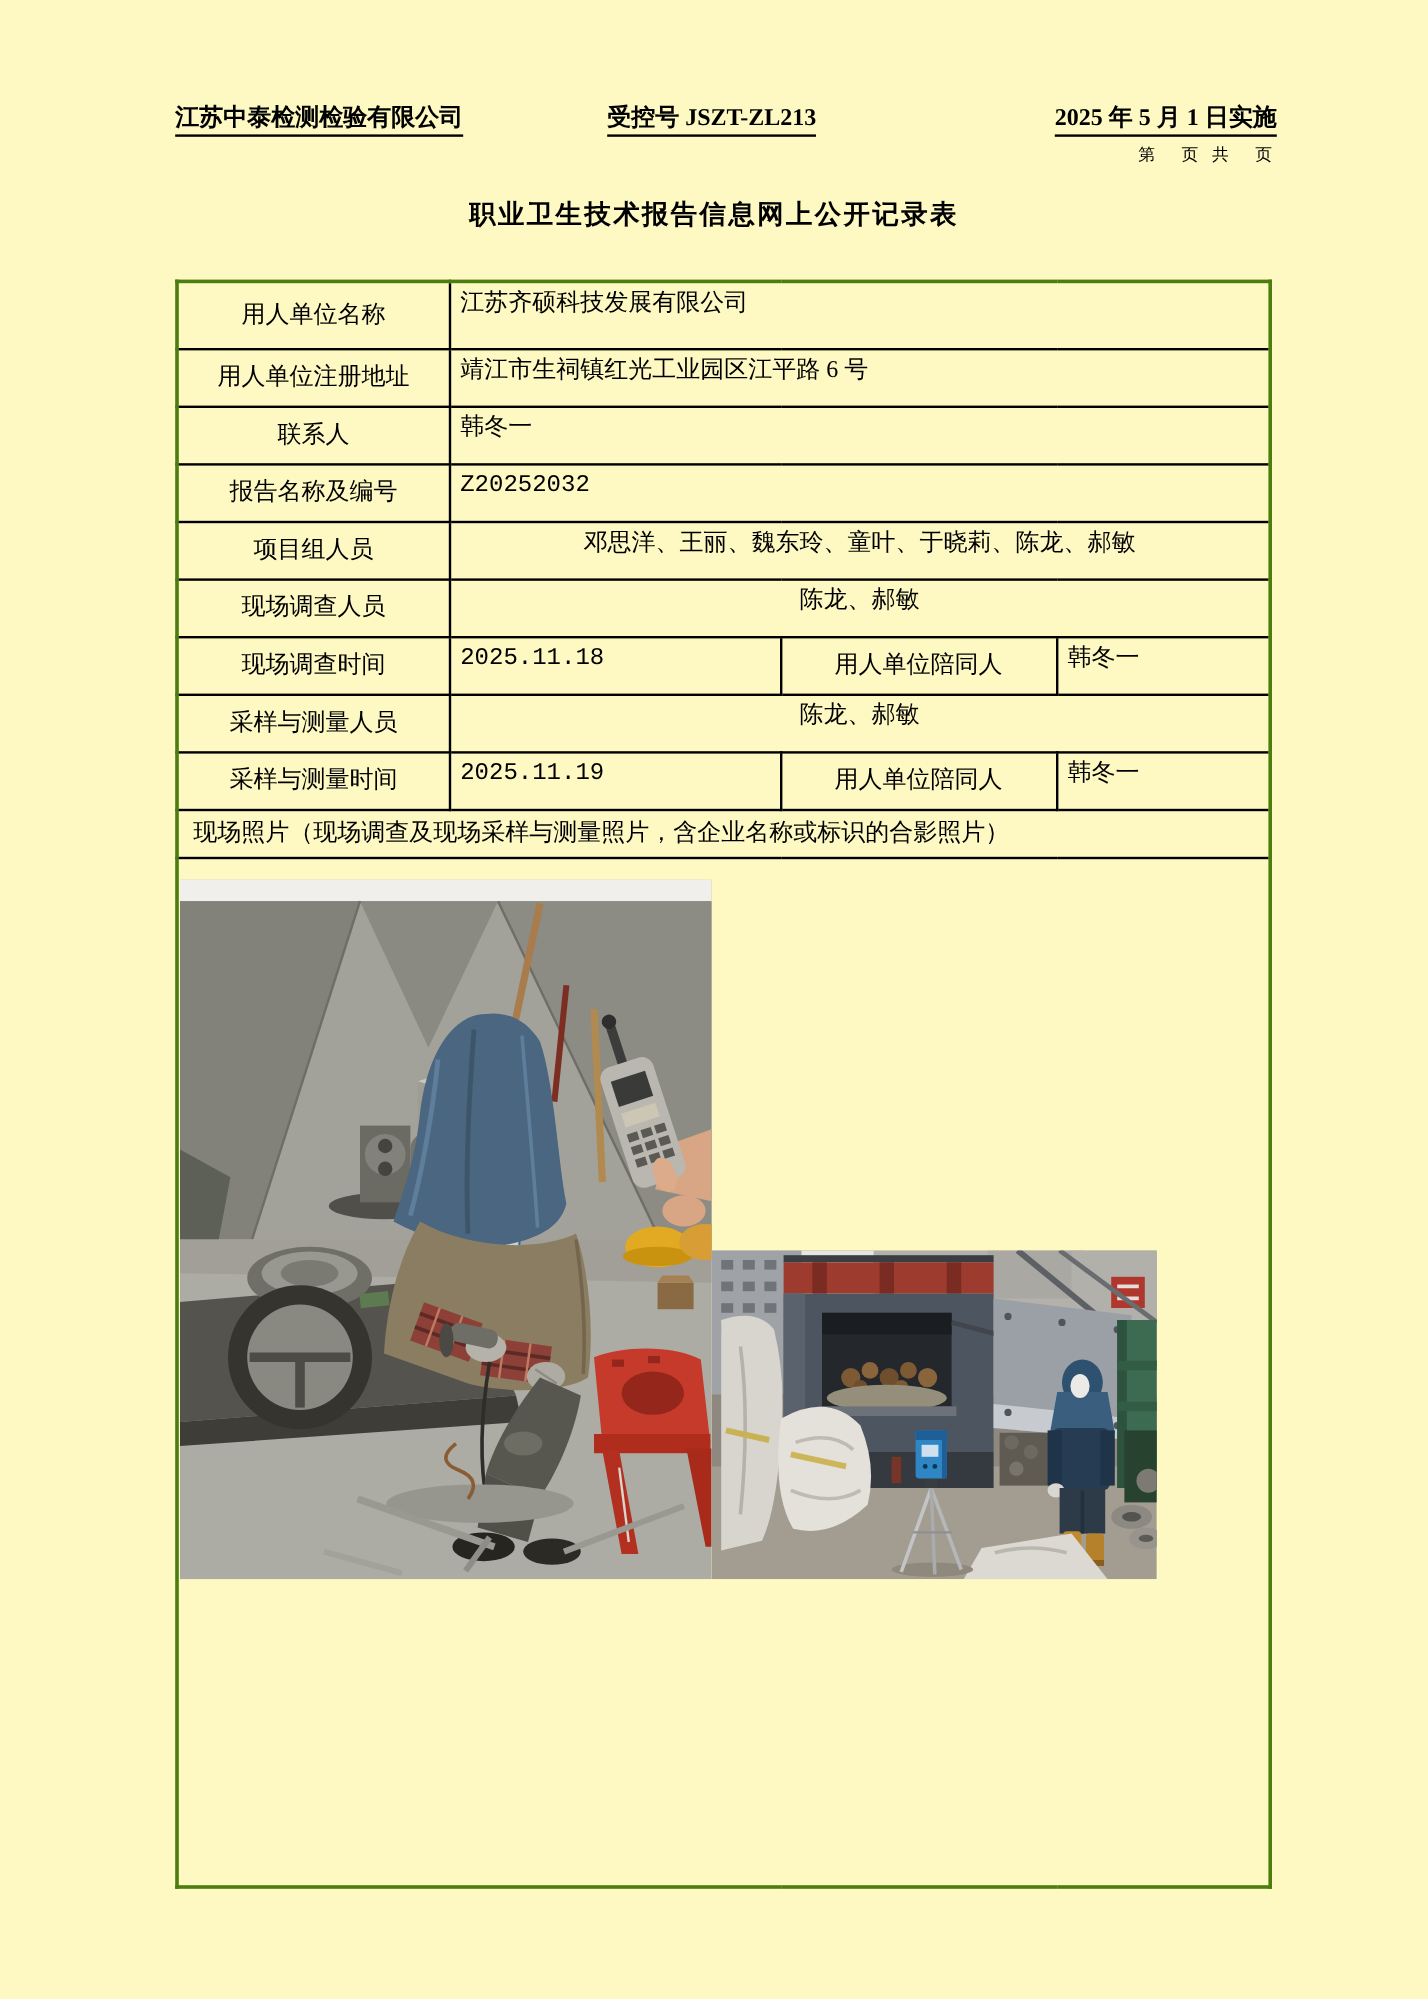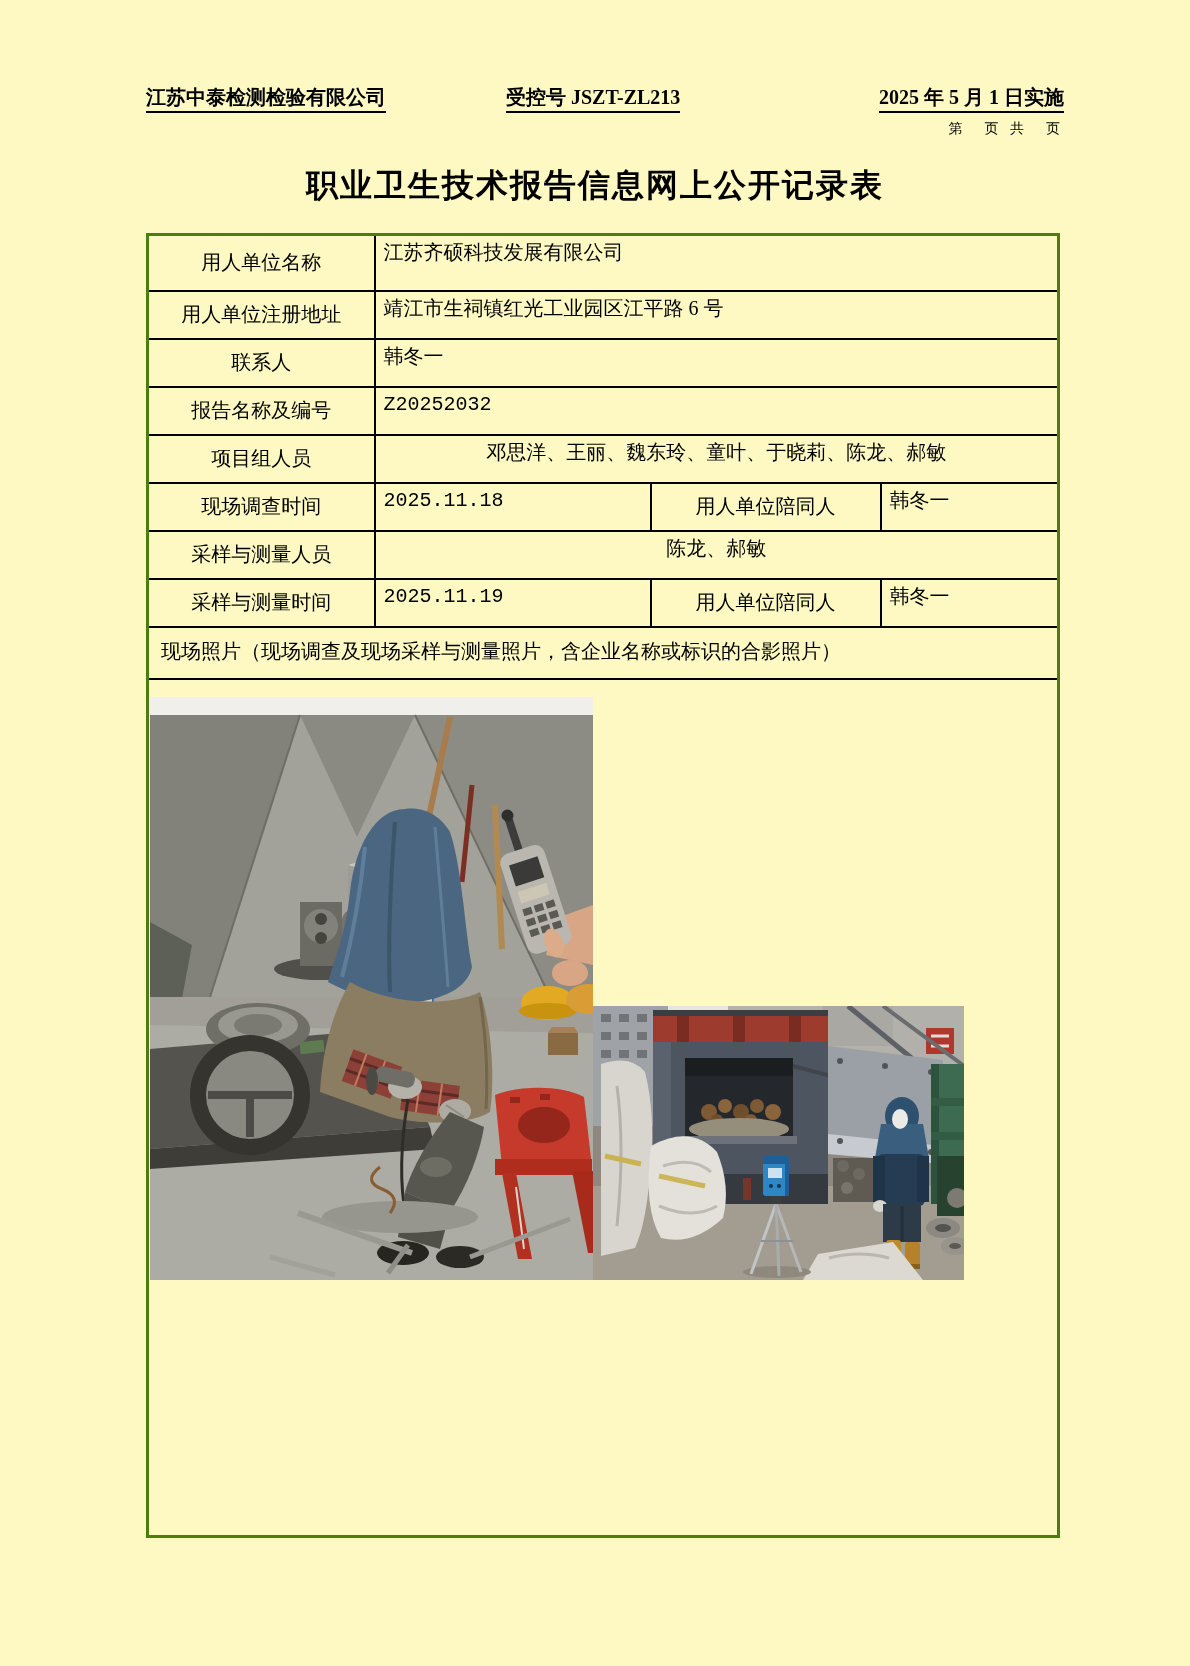--- a/index.html
+++ b/index.html
@@ -10,33 +10,33 @@
   .hdr { position:absolute; font-size:20px; font-weight:bold; white-space:nowrap; }
   .hdr u, .hdr { text-decoration:none; }
   .hdr-underline { border-bottom:2px solid #000; padding-bottom:3px; }
   .hdr-company { left:146px; top:84px; }
   .hdr-control { left:506px; top:84px; }
   .hdr-date    { right:126px; top:84px; }
   .hdr-page    { position:absolute; right:126px; top:120px; font-size:14px; font-weight:normal; letter-spacing:4px; white-space:pre; }
 
   
   .doc-title { position:absolute; left:0; top:164px; width:1190px; text-align:center;
-               font-size:32px; font-weight:bold; letter-spacing:2px; }
+               font-size:22px; font-weight:bold; letter-spacing:2px; }
 
   
   table.doc { position:absolute; left:146px; top:233px; width:911px;
               border-collapse:collapse; table-layout:fixed; border:3px solid #4d7c0f; }
   table.doc td { border:2px solid #000; font-size:20px; line-height:1.25; overflow:hidden; }
   td.lbl { text-align:center; vertical-align:middle; padding:2px 4px; }
   td.val { text-align:left; vertical-align:top; padding:4px 8px; }
   td.val-center { text-align:center; vertical-align:top; padding:4px 8px; }
   .latin { font-family:Liberation Mono, monospace; font-size:21px; }
   tr.r-tall  { height:56px; }
   tr.r-std   { height:48px; }
-  tr.r-cap   { height:52px;font-family:Liberation Mono, monospace; }
+  tr.r-cap   { height:40px; }
   td.caption { text-align:left; vertical-align:middle; padding:4px 4px 4px 12px; }
   td.photo-cell { height:855px; vertical-align:top; padding:0; }
   .photo-wrap { position:relative; width:100%; height:855px; }
   .photo { position:absolute; display:block; }
   .photo-1 { left:1px;  top:17px;  width:443px; height:583px; }
   .photo-2 { left:444px; top:326px; width:371px; height:274px; }
   svg { display:block; }
 </style>
 </head>
 <body>
@@ -76,20 +76,24 @@
       <td class="lbl">联系人</td>
       <td class="val" colspan="3">韩冬一</td>
     </tr>
     <tr class="r-std">
       <td class="lbl">报告名称及编号</td>
       <td class="val latin" colspan="3">Z20252032</td>
     </tr>
     <tr class="r-std">
       <td class="lbl">项目组人员</td>
       <td class="val-center" colspan="3">邓思洋、王丽、魏东玲、童叶、于晓莉、陈龙、郝敏</td>
+    </tr>
+    <tr class="r-std">
+      <td class="lbl">现场调查人员</td>
+      <td class="val-center" colspan="3">陈龙、郝敏</td>
     </tr>
     <tr class="r-std">
       <td class="lbl">现场调查时间</td>
       <td class="val latin">2025.11.18</td>
       <td class="lbl">用人单位陪同人</td>
       <td class="val">韩冬一</td>
     </tr>
     <tr class="r-std">
       <td class="lbl">采样与测量人员</td>
       <td class="val-center" colspan="3">陈龙、郝敏</td>

